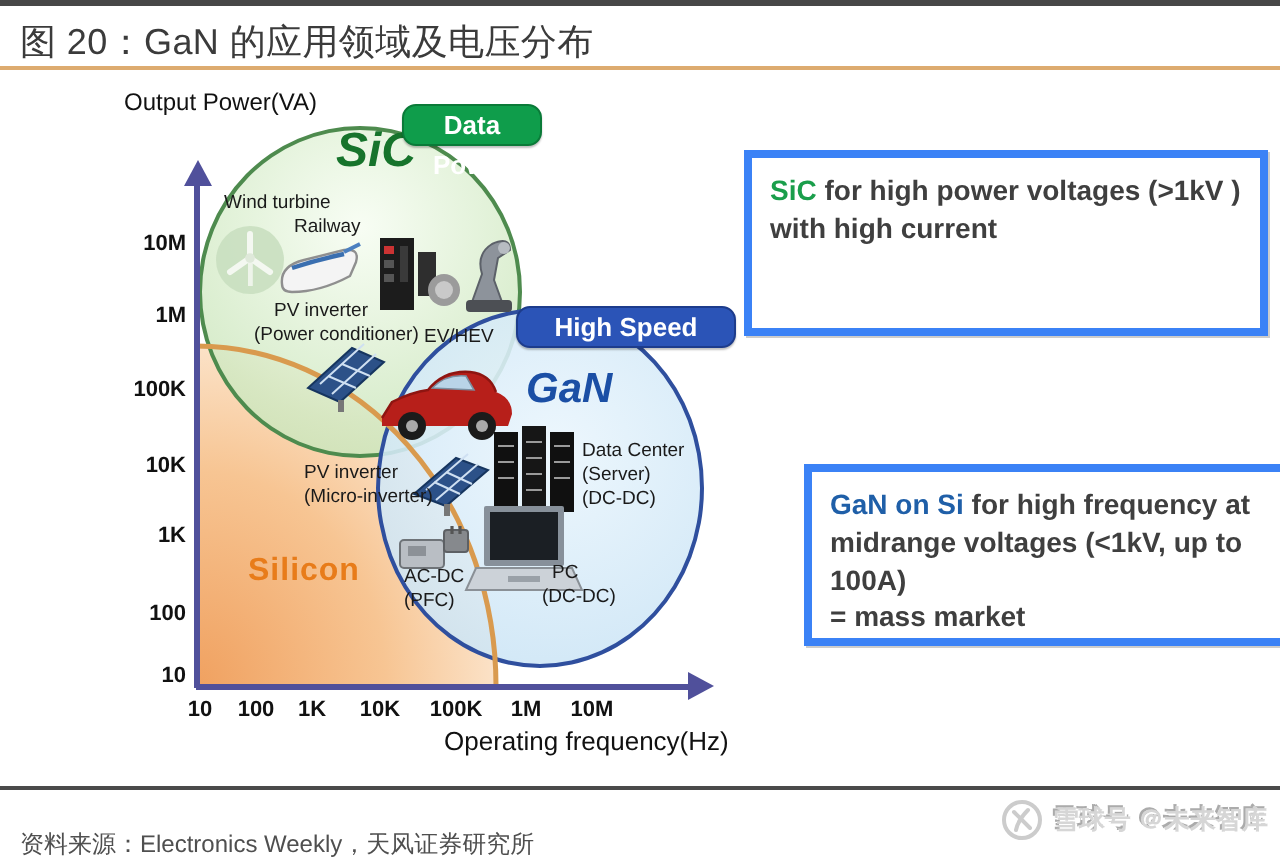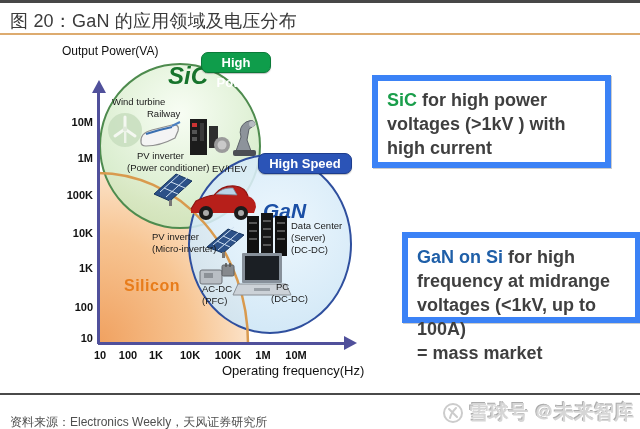--- a/index.html
+++ b/index.html
@@ -23,43 +23,43 @@
   
   .region-svg { position:absolute; left:98px; top:83px; }
   .ellipse { position:absolute; border-radius:50%; }
   .sic-ellipse { left:99px; top:63px; width:162px; height:166px; border:2px solid #4e8b4e;
                  background: radial-gradient(circle at 50% 30%, rgba(247,253,243,.92) 0%, rgba(209,233,195,.85) 70%, rgba(196,226,180,.85) 100%); }
   .gan-ellipse { left:188px; top:154px; width:164px; height:180px; border:2px solid #2f4f9e;
                  background: radial-gradient(circle at 55% 40%, rgba(235,246,253,.9) 0%, rgba(206,230,246,.88) 75%, rgba(196,223,243,.88) 100%); }
   .arc-svg { position:absolute; left:98px; top:83px; pointer-events:none; }
 
   .sic-title { position:absolute; left:168px; top:62px; font-size:24px; font-weight:bold; font-style:italic; color:#17742c; }
-  .gan-title { position:absolute; left:263px; top:199px; font-size:21px; font-weight:bold; font-style:italic; color:#1b4fa5; }
+  .gan-title { position:absolute; left:263px; top:183px; font-size:21px; font-weight:bold; font-style:italic; color:#1b4fa5; }
   .silicon-title { position:absolute; left:124px; top:277px; font-size:16px; font-weight:bold; color:#e87c1a; letter-spacing:.5px; }
 
   .badge { position:absolute; color:#fff; font-weight:bold; font-size:13px; text-align:center; border-radius:7px; line-height:20px; box-shadow:0 1px 1px rgba(0,0,0,.25); }
   .badge-power { left:201px; top:52px; width:70px; height:21px; background:#0f9d4b; border:1px solid #0a7a38; }
-  .badge-speed { left:258px; top:153px; width:94px; height:21px; background:#2b54b7; border:1px solid #1d3c8c; }
+  .badge-speed { left:258px; top:153px; width:110px; height:21px; background:#2b54b7; border:1px solid #1d3c8c; }
 
   .app-label { position:absolute; font-size:9.5px; color:#1a1a1a; white-space:nowrap; line-height:1.25; }
   .icon { position:absolute; }
 
   
-  .info-box { position:absolute; left:372px; width:239px; background:#fff; border:6px solid #3b82f6; padding:7px 9px; font-size:18px; font-weight:bold; color:#3f3f3f; line-height:1.34; box-shadow:1px 1px 0 #ccc; }
+  .info-box { position:absolute; left:372px; width:262px; background:#fff; border:4px solid #3b82f6; padding:7px 9px; font-size:14px; font-weight:bold; color:#3f3f3f; line-height:1.34; box-shadow:1px 1px 0 #ccc; }
   .info-sic { top:75px; height:93px; }
   .info-gan { top:232px; height:91px;margin-left:30px; }
   .lead-green { color:#1a9e4b; }
   .lead-blue  { color:#1f5fa8; }
   .conclusion { display:block; }
 
   
   .bottom-rule { position:absolute; left:0; top:393px; width:640px; height:2px; background:#4a4a4a; }
   .source-text { position:absolute; left:10px; top:414px; font-size:12px; color:#4f4f4f; }
   .watermark { position:absolute; right:6px; top:399px; display:flex; align-items:center; gap:4px;
-               font-size:20px; font-weight:bold; color:#d6d6d6; text-shadow:1px 1px 0 #fff, -1px -1px 0 #ababab; }
+               font-size:13px; font-weight:bold; color:#d6d6d6; text-shadow:1px 1px 0 #fff, -1px -1px 0 #ababab; }
 </style>
 </head>
 <body>
 
 <div class="stage">
 
   <div class="top-rule"></div>
   <div class="fig-title">图 20：GaN 的应用领域及电压分布</div>
   <div class="title-rule"></div>
 
@@ -104,21 +104,21 @@
   <div class="xtick" style="left:156px">1K</div>
   <div class="xtick" style="left:190px">10K</div>
   <div class="xtick" style="left:228px">100K</div>
   <div class="xtick" style="left:263px">1M</div>
   <div class="xtick" style="left:296px">10M</div>
 
   <div class="sic-title">SiC</div>
   <div class="gan-title">GaN</div>
   <div class="silicon-title">Silicon</div>
 
-  <div class="badge badge-power">High Power</div>
+  <div class="badge badge-power">Data Power</div>
   <div class="badge badge-speed">High Speed</div>
 
   <svg class="icon" style="left:106px;top:111px" width="38" height="38" viewBox="0 0 38 38">
     <circle cx="19" cy="19" r="17" fill="#c9dfc0" opacity="0.9"></circle>
     <rect x="18" y="18" width="2.4" height="14" fill="#eef4ea"></rect>
     <g stroke="#f4f8f1" stroke-width="3" stroke-linecap="round">
       <line x1="19" y1="18" x2="19" y2="6"></line>
         <line x1="19" y1="18" x2="9" y2="25"></line>
         <line x1="19" y1="18" x2="29" y2="25"></line>
     </g>

